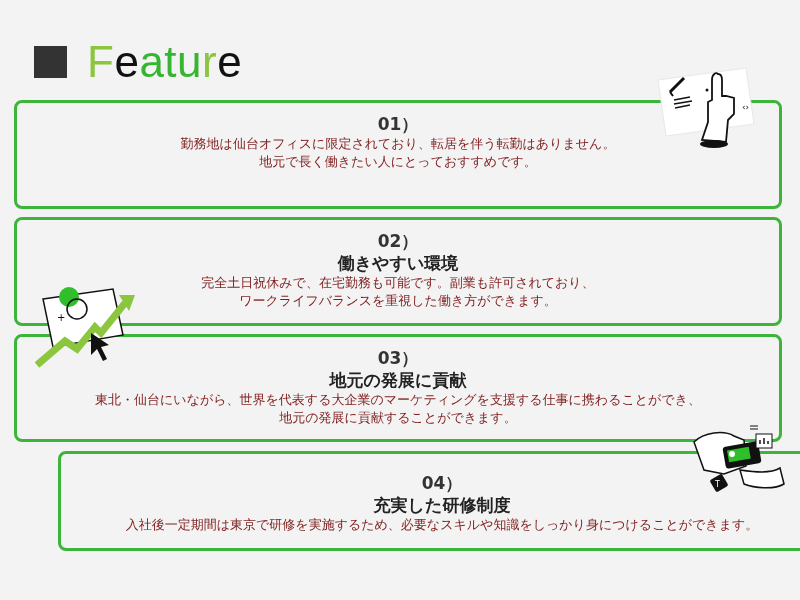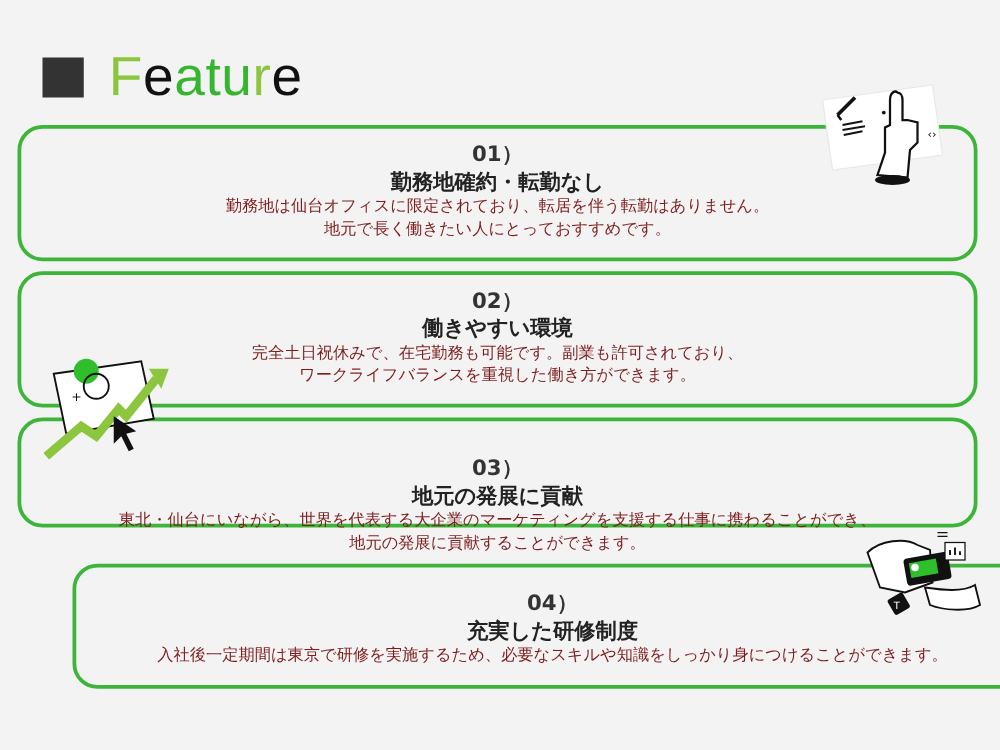--- a/index.html
+++ b/index.html
@@ -16,52 +16,51 @@
     }
     .title-square {
       width: 33px; height: 32px; background: #333333; margin-right: 20px;
     }
     .title-text {
       font-family: "Liberation Sans", "DejaVu Sans", sans-serif;
       font-size: 44px; line-height: 44px; letter-spacing: 0.5px;
     }
     .card {
       position: absolute; left: 14px; width: 768px;
-      border: 3px solid #3db53a; border-radius: 20px;
+      border: 3px solid #3db53a; border-radius: 8px;
       box-sizing: border-box; background: #f3f3f3;
       text-align: center;
     }
     .card-num { font-size: 17px; font-weight: bold; color: #333; line-height: 22px; }
     .card-title { font-size: 17px; font-weight: bold; color: #222; line-height: 22px; }
     .card-desc { font-size: 13px; color: #7f1d1d; line-height: 18px; }
     .illus { position: absolute; }
   </style>
 </head>
 <body>
 
 <div class="title-wrap">
   <div class="title-square"></div>
   <div class="title-text" id="title-text"><span style="color: rgb(140, 198, 63);">F</span><span style="color: rgb(17, 17, 17);">e</span><span style="color: rgb(54, 181, 49);">a</span><span style="color: rgb(54, 181, 49);">t</span><span style="color: rgb(54, 181, 49);">u</span><span style="color: rgb(140, 198, 63);">r</span><span style="color: rgb(17, 17, 17);">e</span></div>
 </div>
 
 <div class="card" style="top:100px; height:109px; padding-top:10px;">
   <div class="card-num">01）</div>
-  <div class="card-title">勤務地確約・転勤なし</div>
   <div class="card-desc">勤務地は仙台オフィスに限定されており、転居を伴う転勤はありません。</div>
   <div class="card-desc">地元で長く働きたい人にとっておすすめです。</div>
 </div>
 
 <div class="card" style="top:217px; height:109px; padding-top:10px;">
   <div class="card-num">02）</div>
   <div class="card-title">働きやすい環境</div>
   <div class="card-desc">完全土日祝休みで、在宅勤務も可能です。副業も許可されており、</div>
   <div class="card-desc">ワークライフバランスを重視した働き方ができます。</div>
 </div>
 
-<div class="card" style="top:334px; height:88px; padding-top:27px;">
+<div class="card" style="top:334px; height:108px; padding-top:10px;">
   <div class="card-num">03）</div>
   <div class="card-title">地元の発展に貢献</div>
   <div class="card-desc">東北・仙台にいながら、世界を代表する大企業のマーケティングを支援する仕事に携わることができ、</div>
   <div class="card-desc">地元の発展に貢献することができます。</div>
 </div>
 
 <div class="card" style="top:451px; height:100px; padding-top:18px;margin-left:44px;">
   <div class="card-num">04）</div>
   <div class="card-title">充実した研修制度</div>
   <div class="card-desc">入社後一定期間は東京で研修を実施するため、必要なスキルや知識をしっかり身につけることができます。</div>

